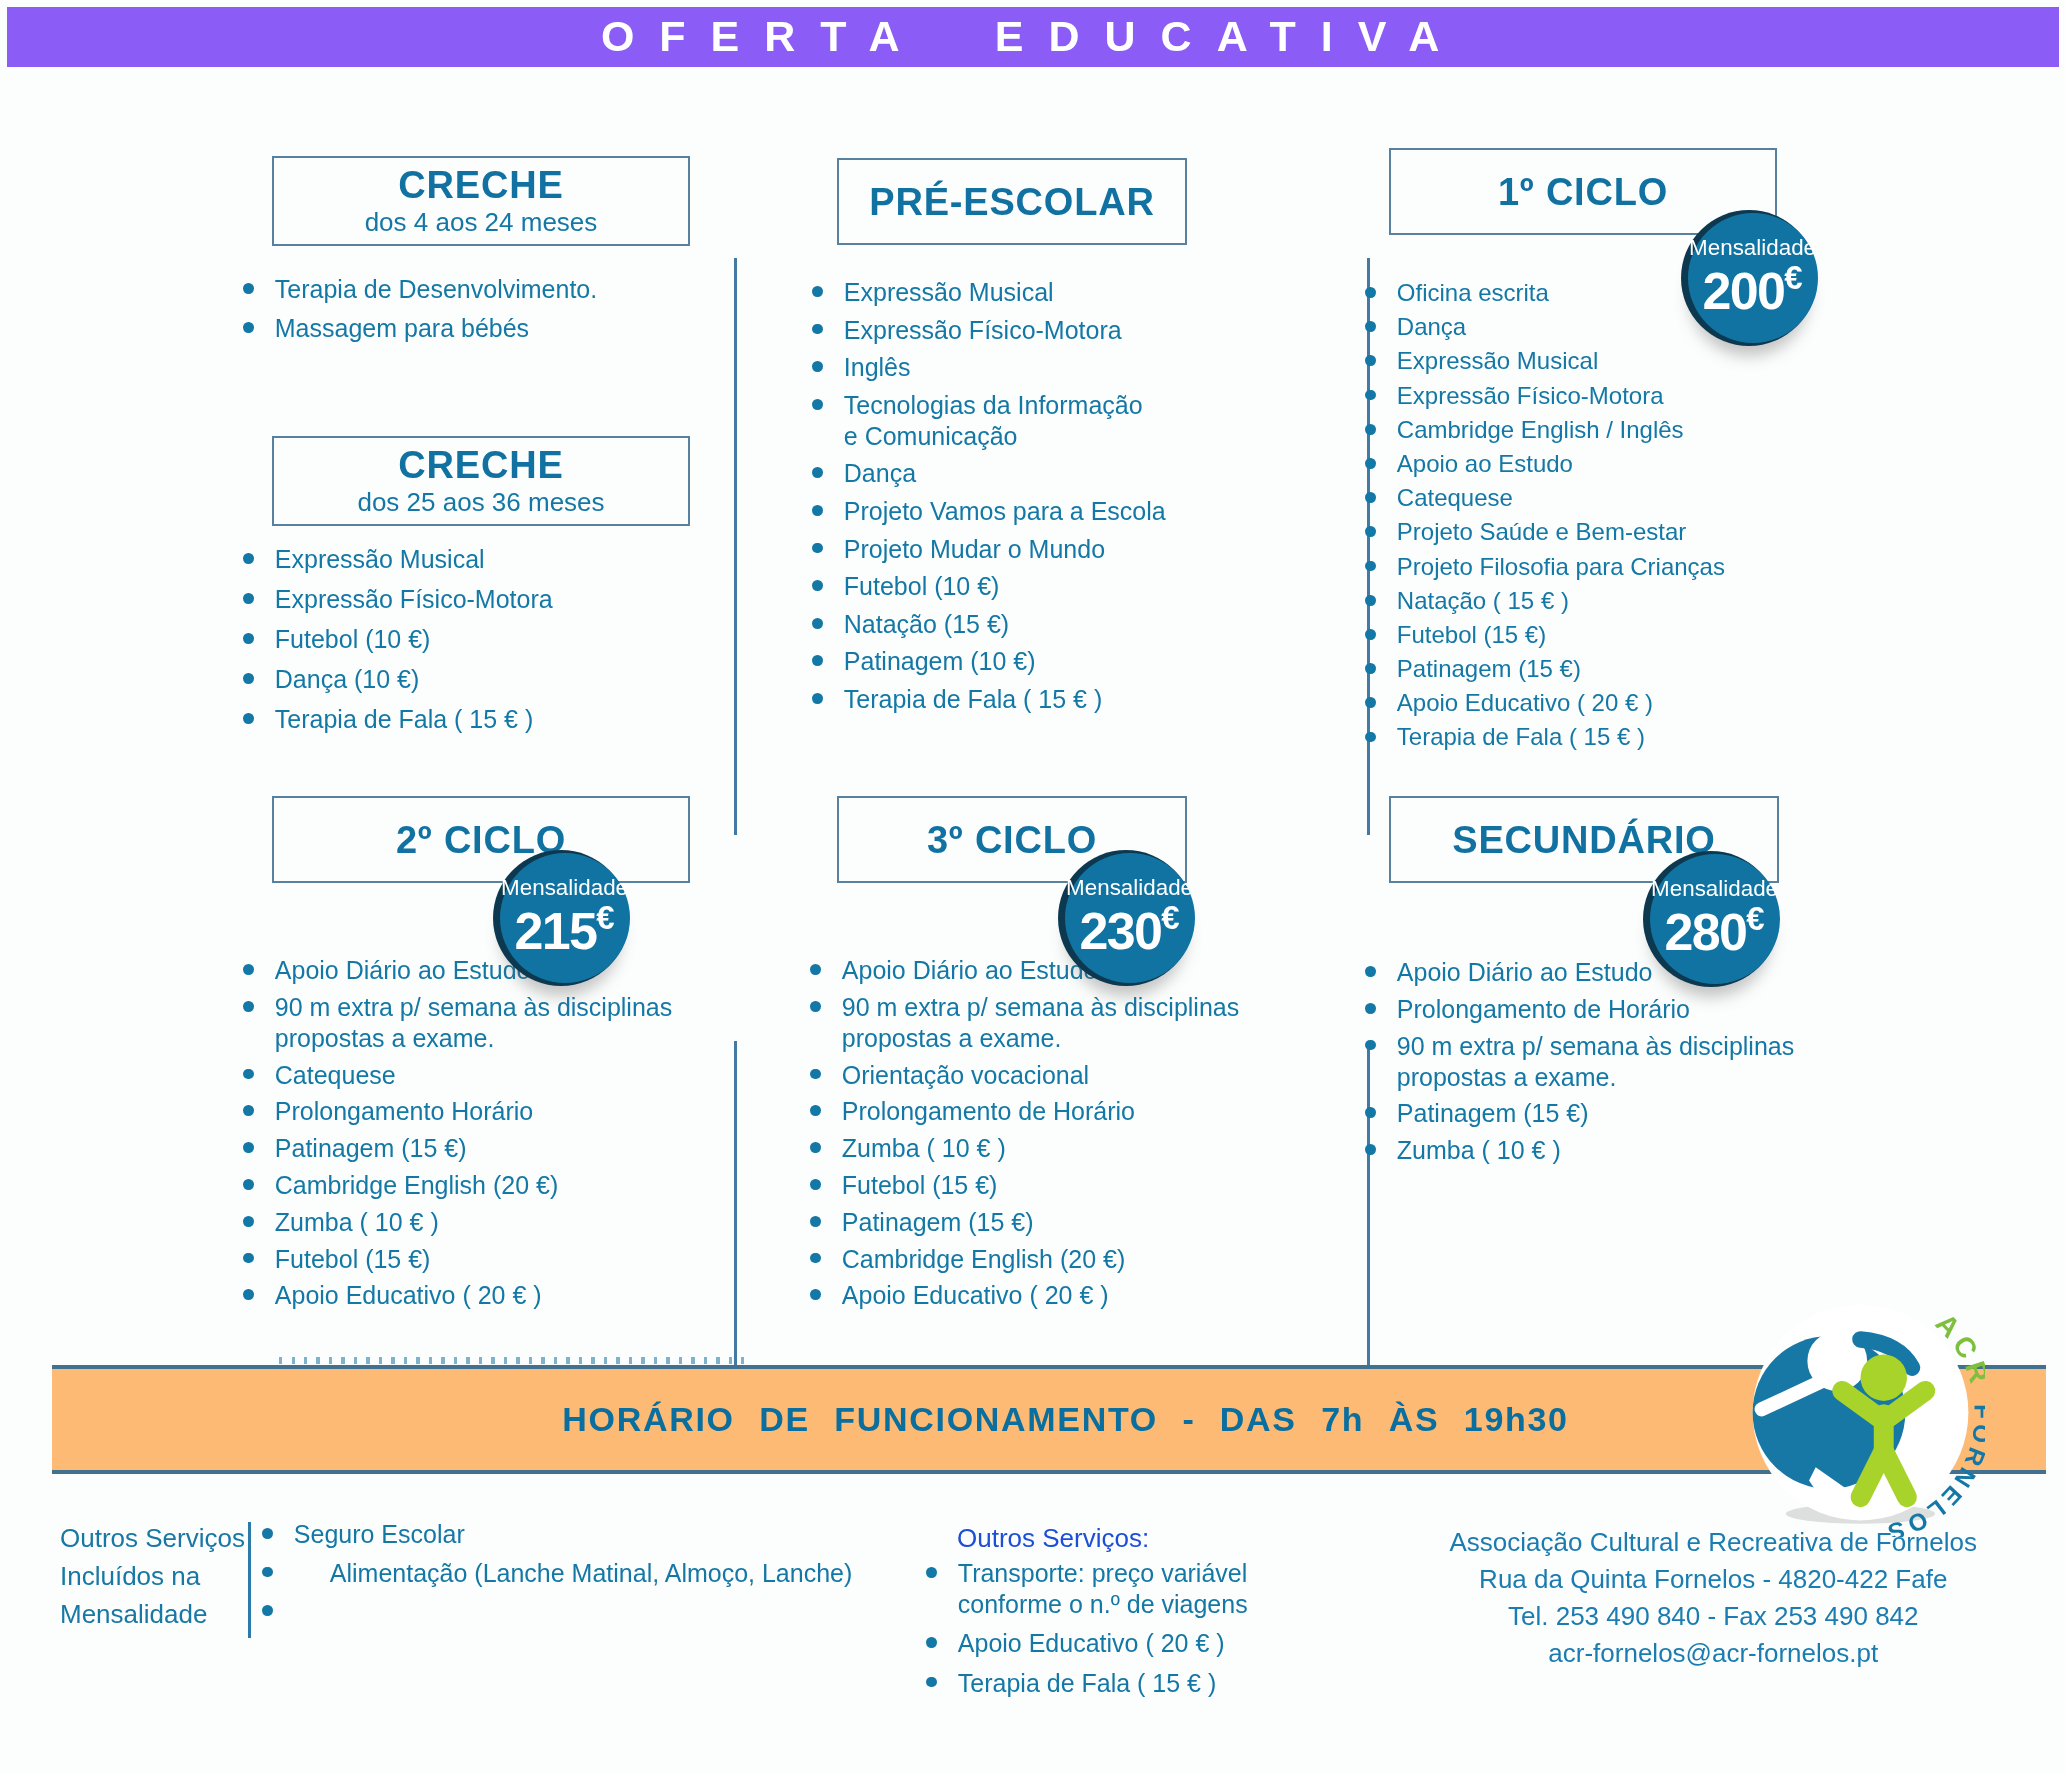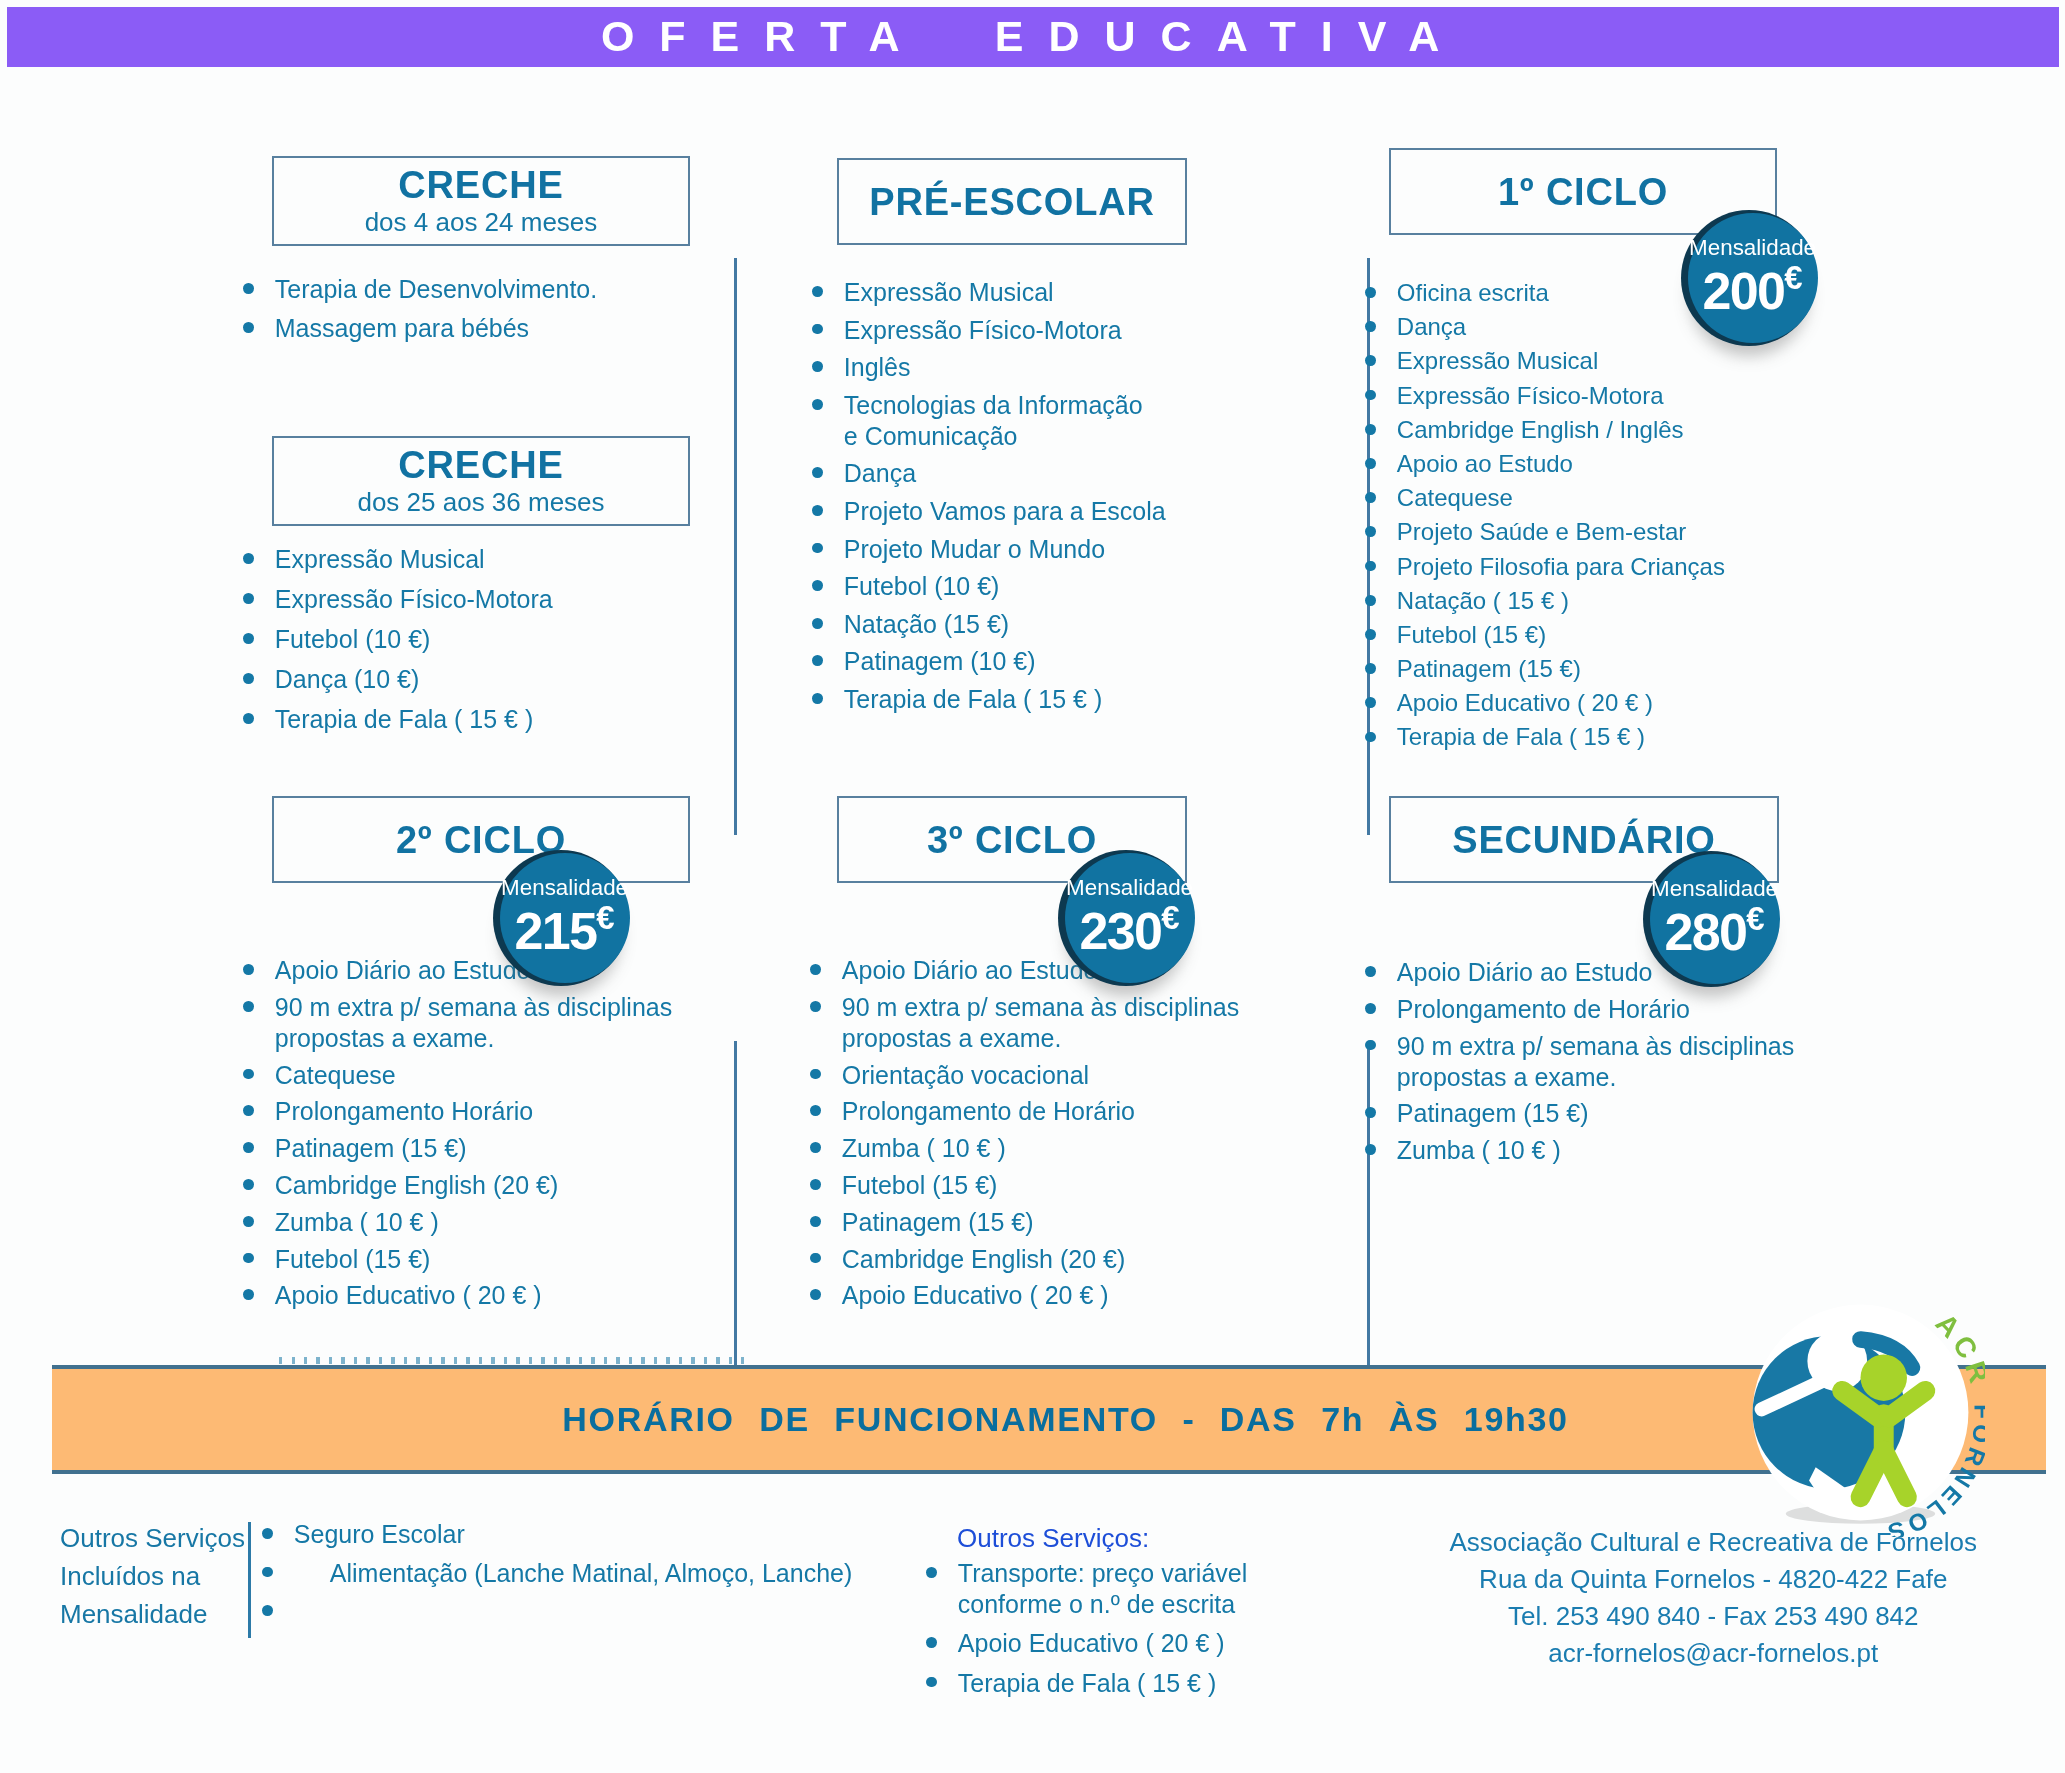--- a/index.html
+++ b/index.html
@@ -477,21 +477,21 @@
       <span class="dot"></span>
     </div>
   </div>
 
 <div class="f-other-title">Outros Serviços:</div>
 <div class="blist" style="left:926px;top:1558px;width:548px;">
 
     <div class="li" style="margin-bottom:8.3px;">
       <span class="dot"></span>
       <span class="txt">Transporte: preço variável
-conforme o n.º de escrita</span>
+conforme o n.º de viagens</span>
     </div>
 
     <div class="li" style="margin-bottom:8.3px;">
       <span class="dot"></span>
       <span class="txt">Apoio Educativo ( 20 € )</span>
     </div>
 
     <div class="li" style="margin-bottom:8.3px;">
       <span class="dot"></span>
       <span class="txt">Terapia de Fala ( 15 € )</span>

